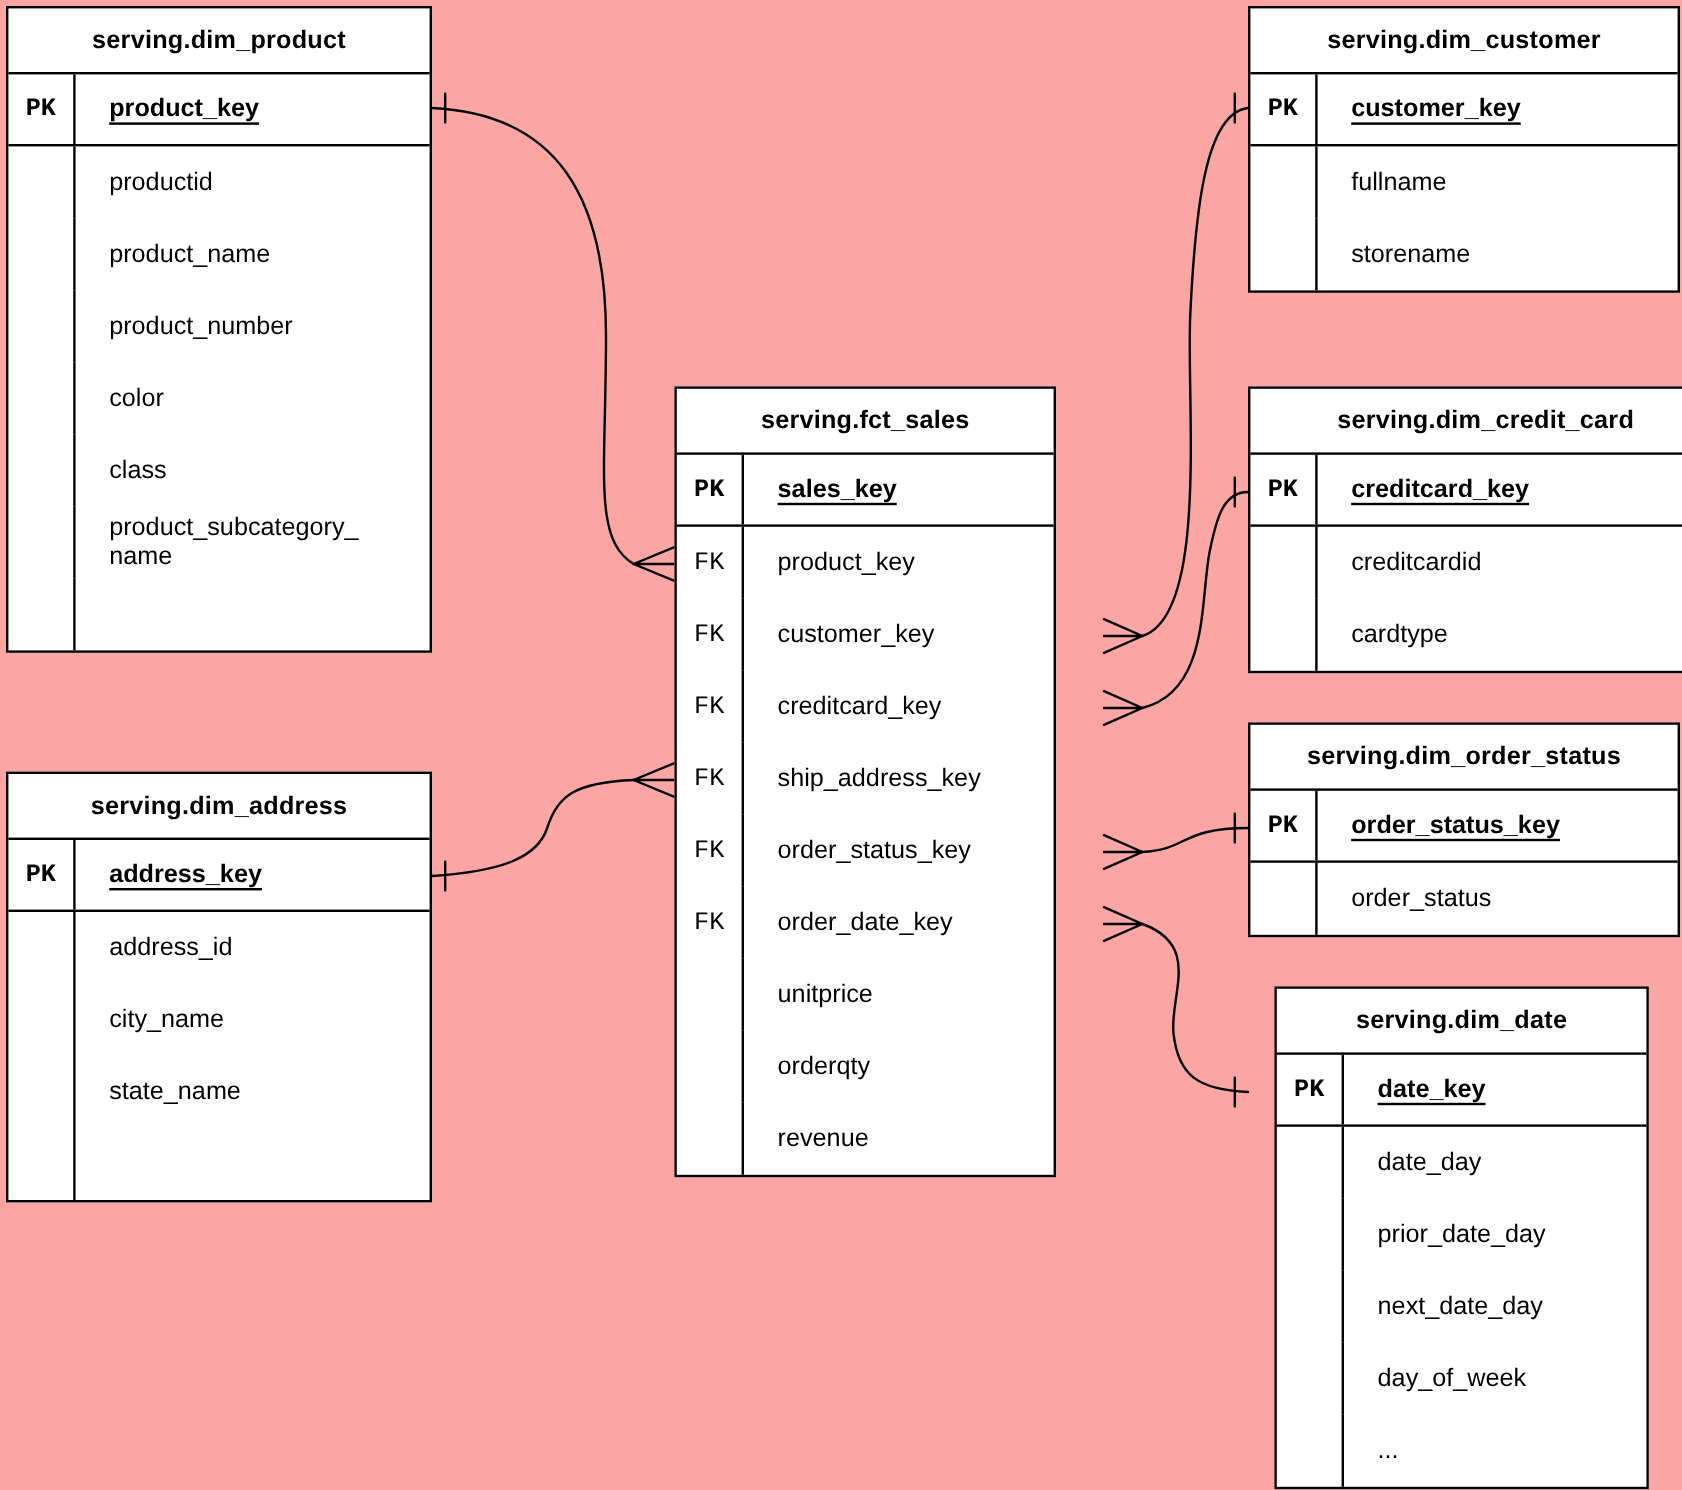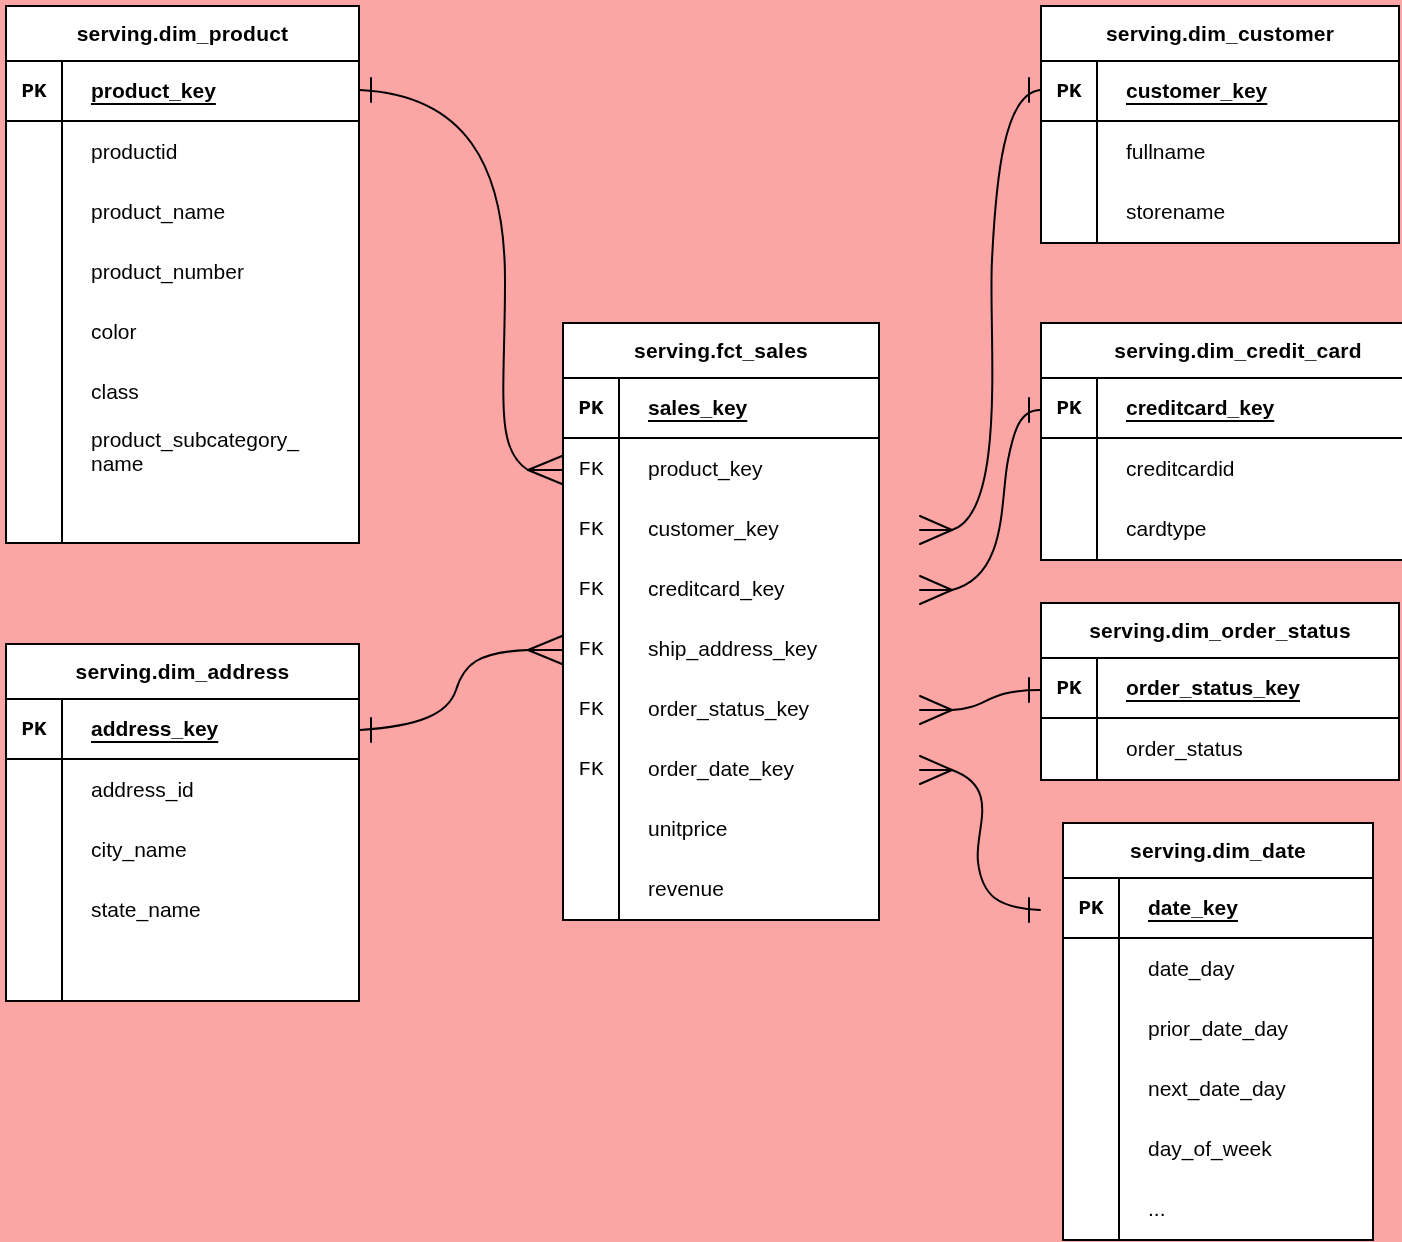--- a/index.html
+++ b/index.html
@@ -201,20 +201,24 @@
     <div class="row">
       <div class="key-cell">FK</div>
       <div class="name-cell">order_date_key</div>
     </div>
     <div class="row">
       <div class="key-cell"></div>
       <div class="name-cell">unitprice</div>
     </div>
     <div class="row">
       <div class="key-cell"></div>
+      <div class="name-cell">orderqty</div>
+    </div>
+    <div class="row">
+      <div class="key-cell"></div>
       <div class="name-cell">revenue</div>
     </div>
   </div>
 
   <div class="tbl" style="left:1040px; top:5px; width:360px;">
     <div class="tbl-title">serving.dim_customer</div>
     <div class="row pk-row">
       <div class="key-cell pk-label">PK</div>
       <div class="name-cell pk-name">customer_key</div>
     </div>

